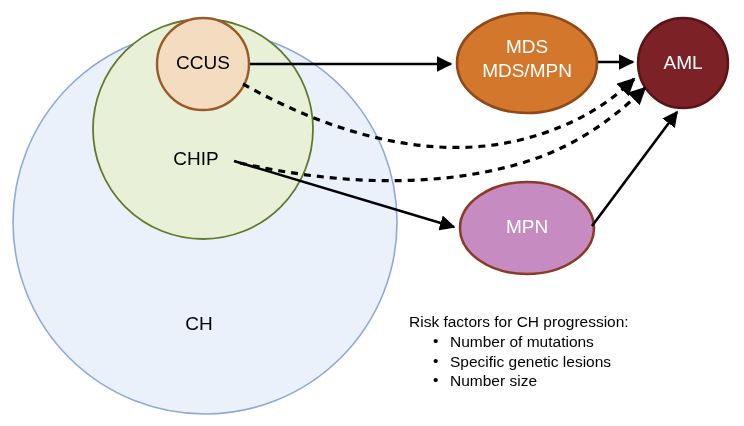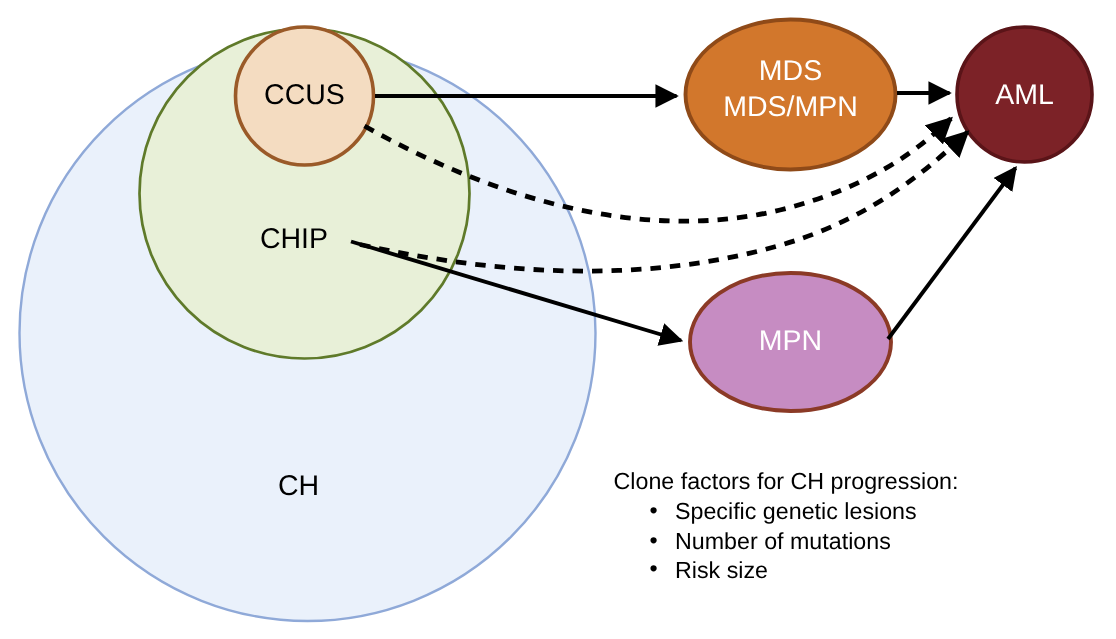--- a/index.html
+++ b/index.html
@@ -113,21 +113,21 @@
 
     <text class="node-label node-label-light" x="527" y="48">MDS</text>
     <text class="node-label node-label-light" x="527" y="72">MDS/MPN</text>
 
     <text class="node-label node-label-light" x="527" y="228">MPN</text>
 
     <text class="node-label node-label-light" x="683" y="64">AML</text>
   </svg>
 
   <div class="risk-panel">
-    <p class="risk-title">Clone factors for CH progression:</p>
+    <p class="risk-title">Risk factors for CH progression:</p>
     <ul class="risk-list">
+      <li>Number of mutations</li>
       <li>Specific genetic lesions</li>
-      <li>Number of mutations</li>
-      <li>Risk size</li>
+      <li>Number size</li>
     </ul>
   </div>
 
 </div>
 
 </body></html>

